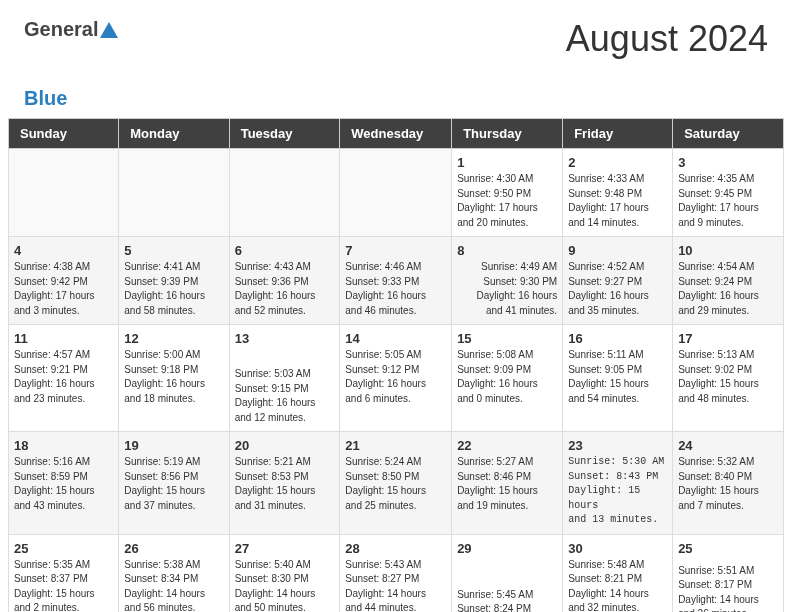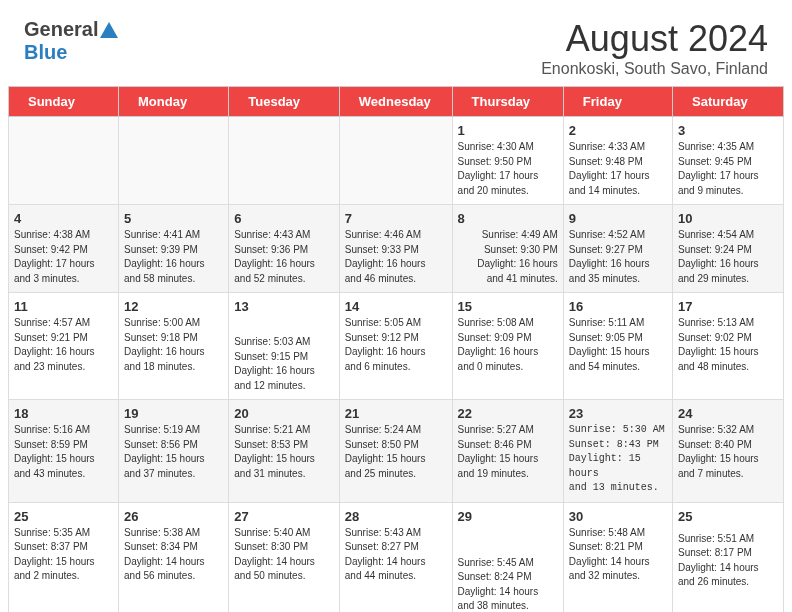--- a/index.html
+++ b/index.html
@@ -12,45 +12,46 @@
     .header {
       display: flex;
       justify-content: space-between;
       align-items: flex-start;
       padding: 18px 24px 8px 24px;
     }
     .logo {
       display: flex;
       flex-direction: column;
       align-items: flex-start;
+      gap: 46px;
     }
     .title-block {
       text-align: right;
     }
     .main-title {
       font-size: 36px;
       color: #333;
       font-weight: normal;
     }
     .subtitle {
       font-size: 16px;
       color: #555;
     }
     table {
       width: calc(100% - 16px);
       margin: 0 8px;
       border-collapse: collapse;
       border: 1px solid #ccc;
     }
     thead th {
-      background-color: #ef4444;
+      background-color: #404040;
       color: #fff;
       font-size: 13px;
       font-weight: bold;
-      padding: 7px 19px;
+      padding: 7px 11px;
       text-align: left;
       border: 1px solid #ccc;
     }
     tbody td {
       vertical-align: top;
       padding: 6px 5px;
       font-size: 10.5px;
       color: #333;
       border: 1px solid #ddd;
       width: 113px;
@@ -120,21 +121,20 @@
 <div class="header">
   <div class="logo">
     <div class="logo-row">
       <span class="logo-text-general">General</span>
       <span class="logo-triangle"></span>
     </div>
     <span class="logo-text-blue">Blue</span>
   </div>
   <div class="title-block">
     <div class="main-title">August 2024</div>
-    <div class="subtitle">Enonkoski, South Savo, Finland</div>
   </div>
 </div>
 
 <table>
   <thead>
     <tr>
     <th>Sunday</th>
         <th>Monday</th>
         <th>Tuesday</th>
         <th>Wednesday</th>

